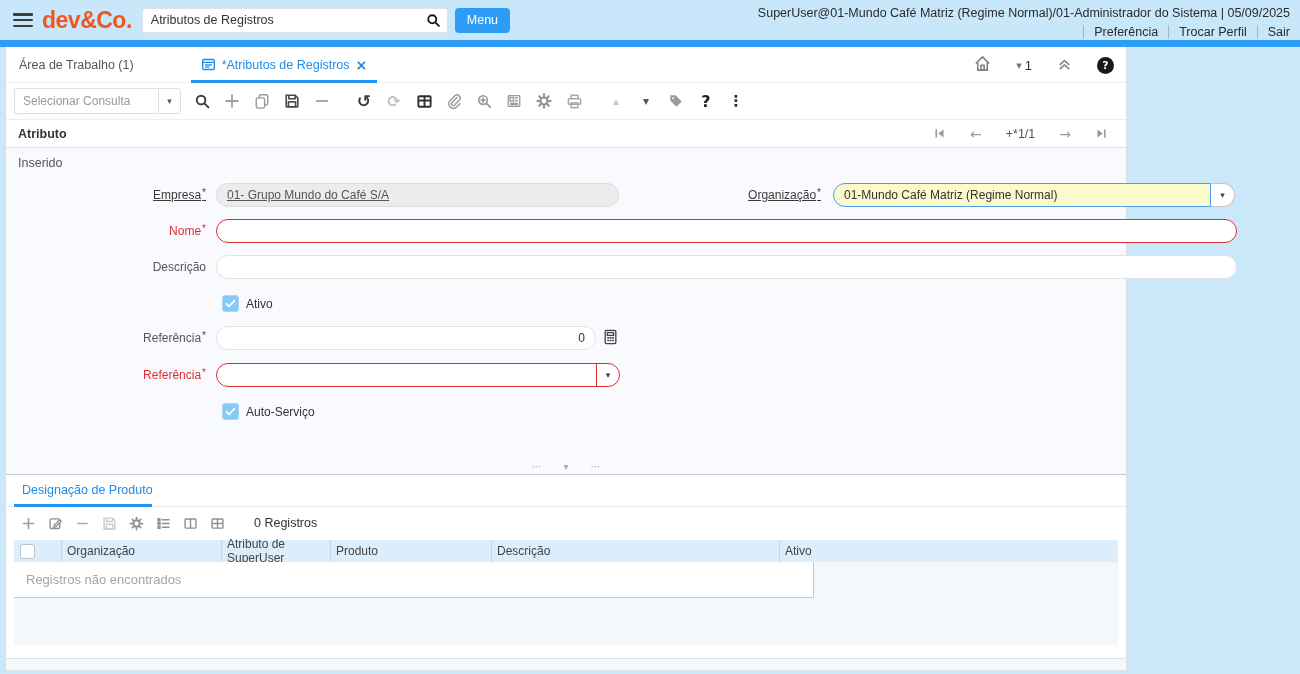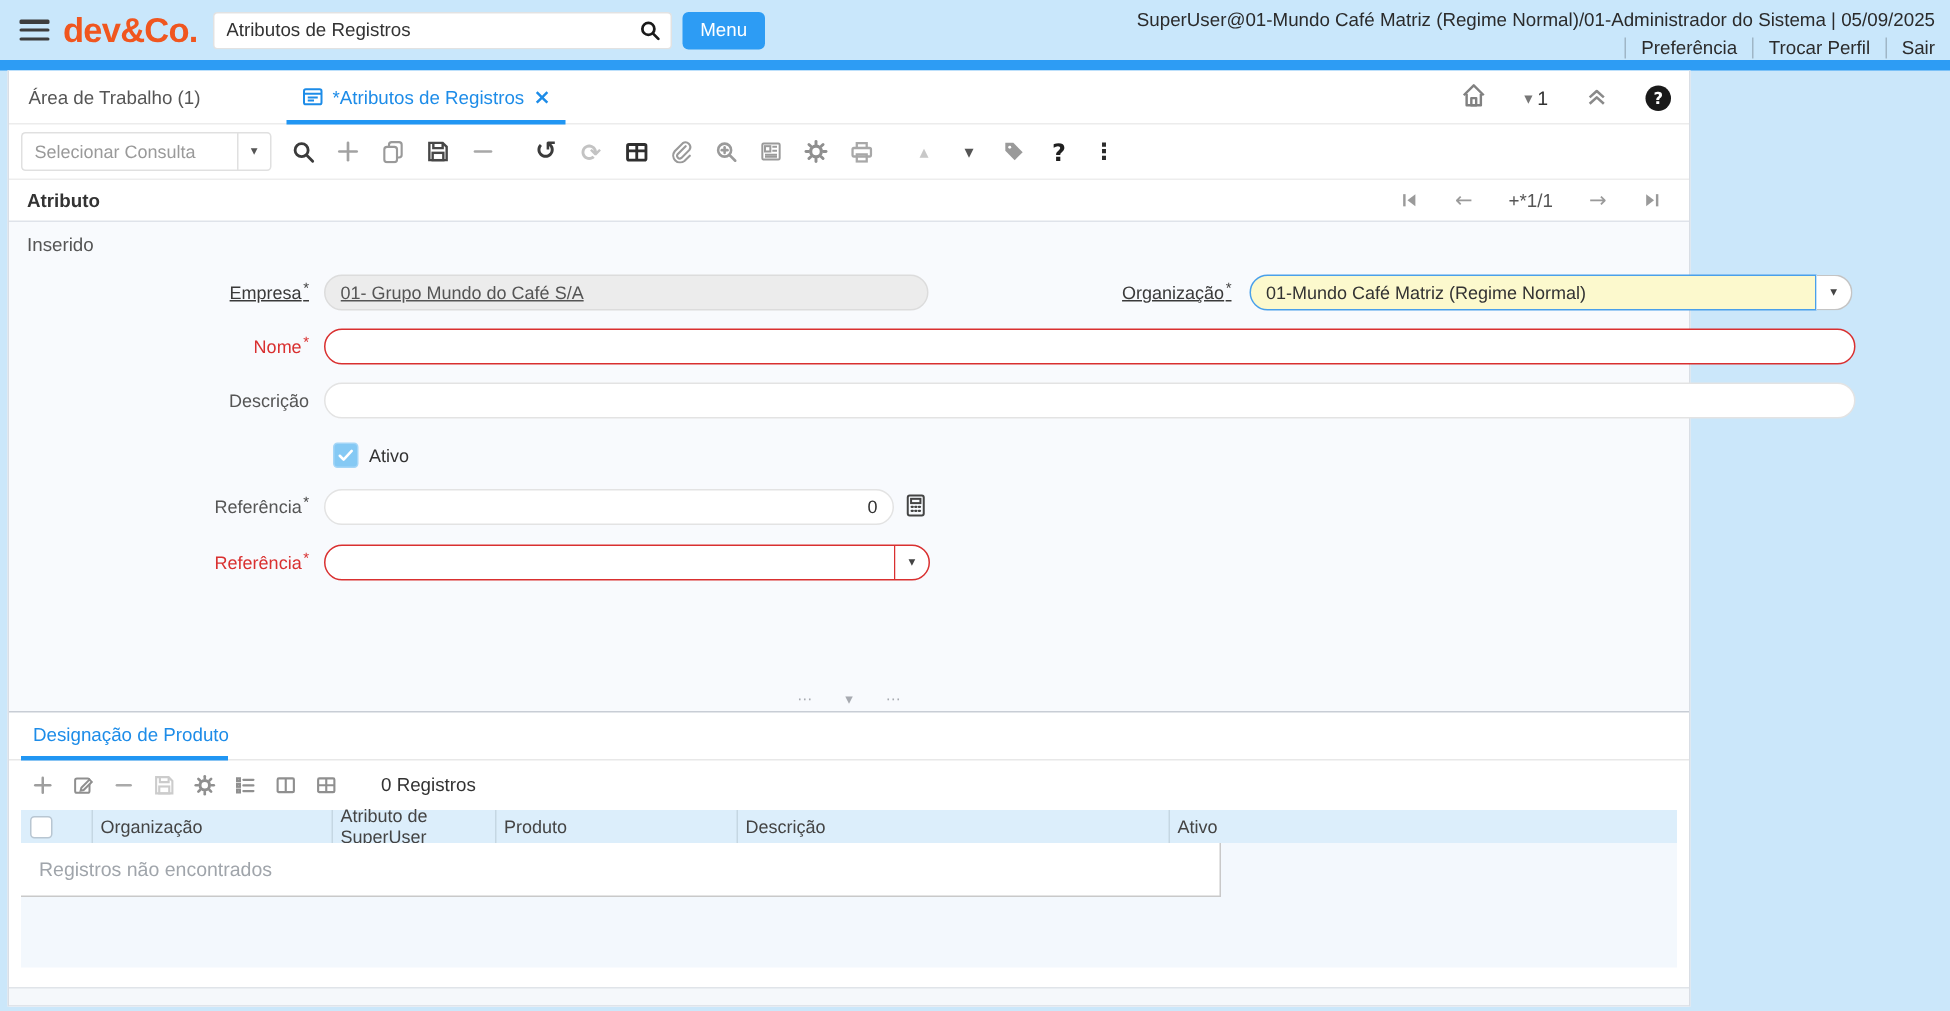--- a/index.html
+++ b/index.html
@@ -361,20 +361,28 @@
       </div>
 
       <div class="frow" style="top:215px;left:0;right:0;">
         <span class="flabel req-red" style="left:0;width:205px;padding-right:5px;"><span>Referência</span><span class="star">*</span></span>
         <div class="combo-red" style="left:210px;width:404px;">
           <input value="" style="">
           <div class="dd glyph">▾</div>
         </div>
       </div>
 
+      <div class="frow" style="top:253px;left:0;right:0;height:22px;">
+        <span class="checkbox" style="left:216px;">
+          <svg width="13" height="13" viewBox="0 0 18 18" fill="none" stroke="#fff" stroke-width="2.4" stroke-linecap="round" stroke-linejoin="round">
+              <path d="M3.5 9.5l3.5 3.5L14.5 5"></path>
+            </svg>
+        </span>
+        <span class="cblabel" style="left:240px;">Auto-Serviço</span>
+      </div>
 
       <div class="splitter">
         <span class="glyph">⋯</span>
         <span class="glyph">▾</span>
         <span class="glyph">⋯</span>
       </div>
     </div>
 
     <div class="detail">
       <div class="dtabrow">

